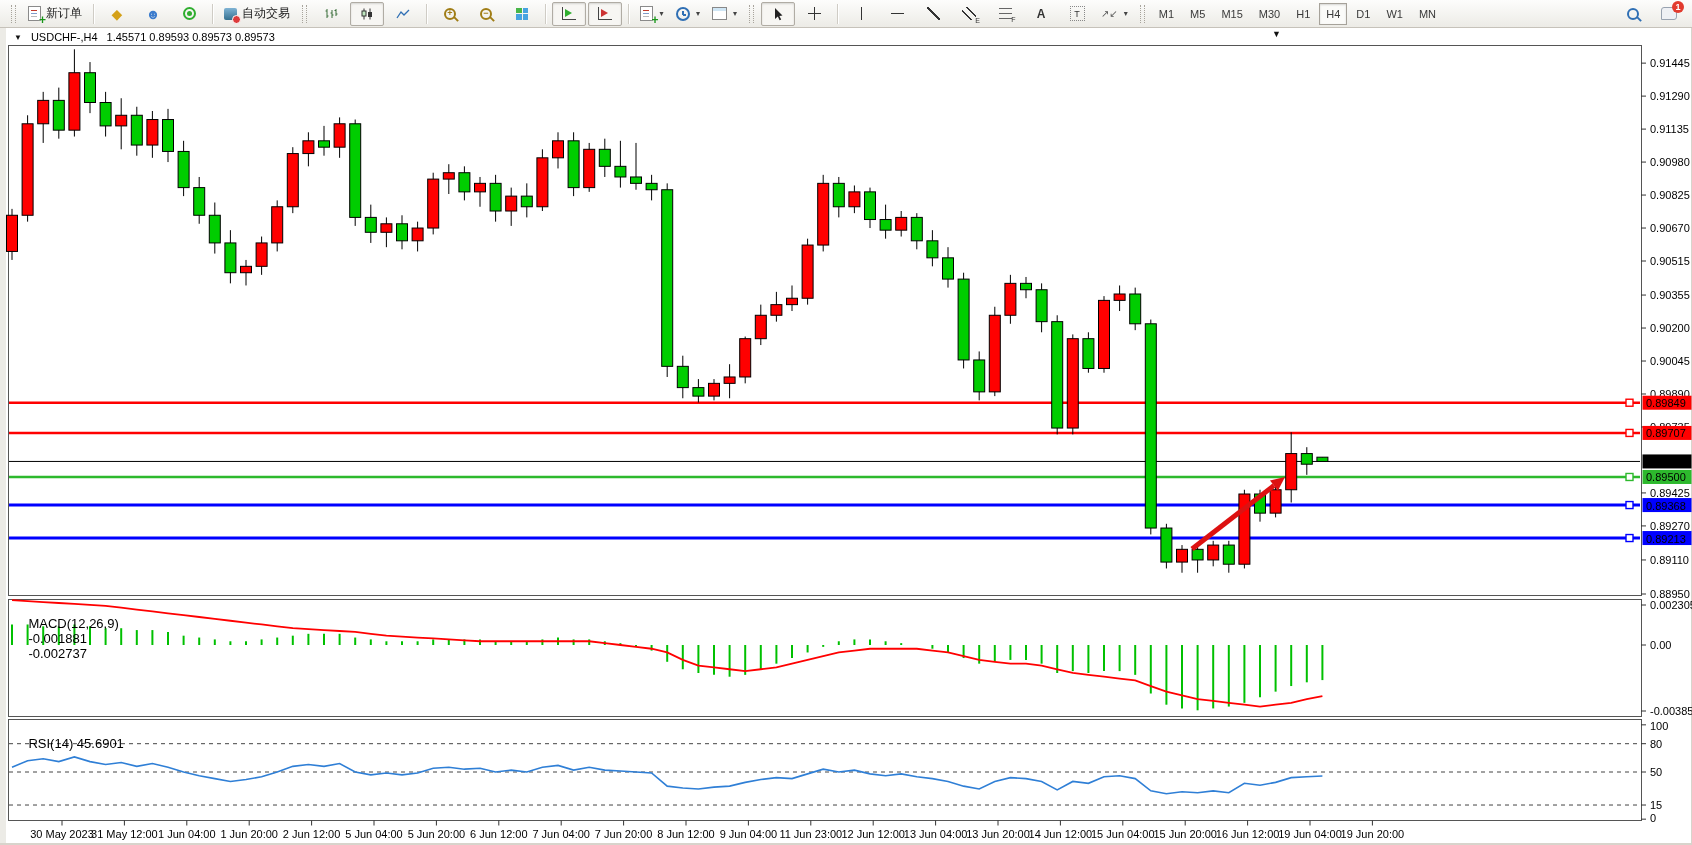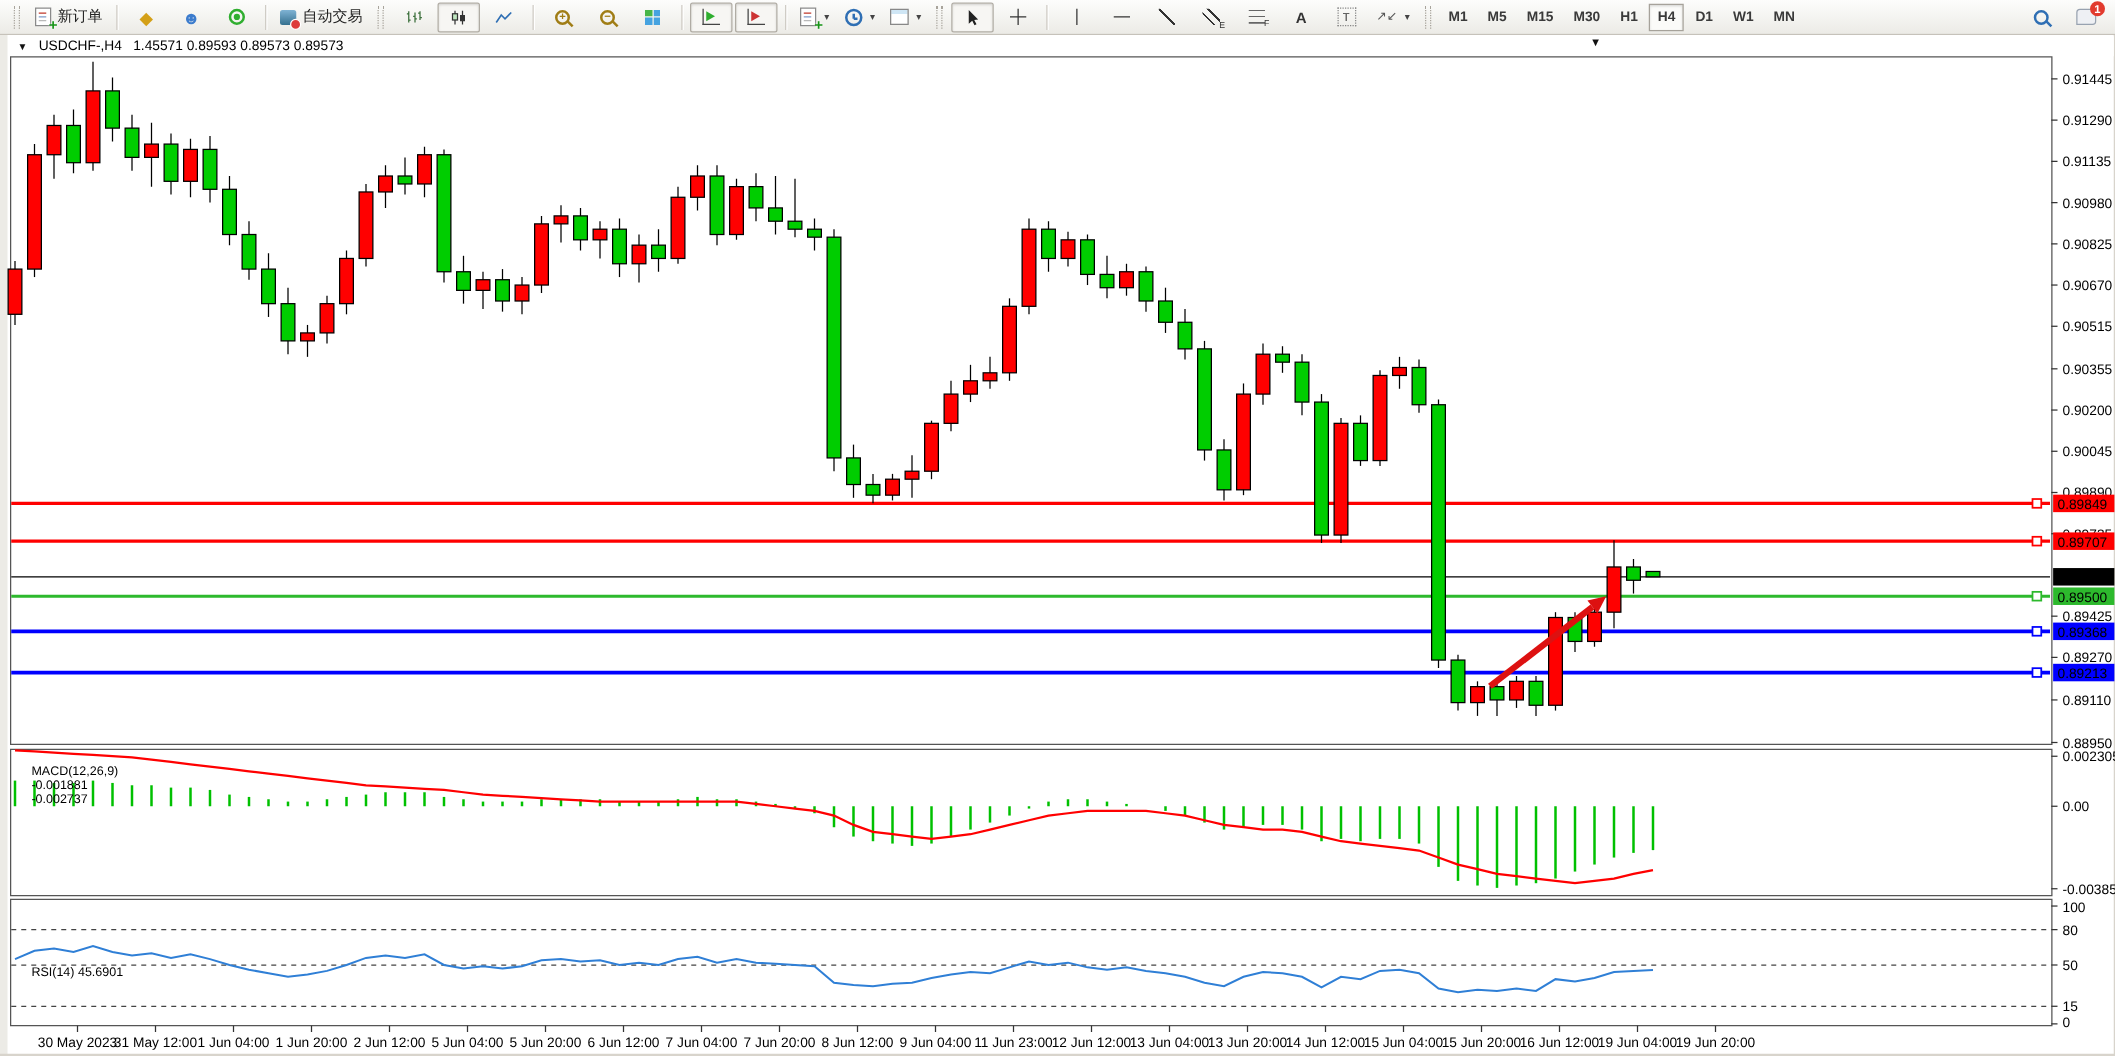--- a/index.html
+++ b/index.html
@@ -50,33 +50,33 @@
   .ic-hline{width:13px;height:1px;background:#333;}
   .ic-trend{width:13px;height:13px;background:linear-gradient(45deg,transparent 46%,#333 46%,#333 54%,transparent 54%);}
   .ic-channel{width:14px;height:13px;background:linear-gradient(45deg,transparent 32%,#333 32%,#333 40%,transparent 40%,transparent 60%,#333 60%,#333 68%,transparent 68%);}
   .ic-channel i,.ic-fib i{position:absolute;right:-4px;bottom:-4px;font-size:7px;font-style:normal;color:#333;}
   .ic-fib{width:13px;height:11px;background:repeating-linear-gradient(to bottom,#666 0 1px,transparent 1px 5px);}
   .ic-text{font-weight:700;font-size:12px;color:#333;line-height:1;}
   .ic-labelbox{width:13px;height:13px;border:1px dotted #888;font-size:9px;display:flex;align-items:center;justify-content:center;color:#333;}
   .ic-arrows{font-size:10px;color:#555;line-height:1;}
   .ic-chat{width:14px;height:11px;background:#eef0f4;border:1px solid #98a2b0;border-radius:3px 3px 3px 0;}
   .badge{position:absolute;top:-7px;right:-8px;min-width:12px;height:12px;border-radius:50%;background:#e23b2e;color:#fff;font-size:9px;line-height:12px;text-align:center;font-weight:700;}
-  .tf-btn{font-size:11px;font-weight:700;color:#3a3a3a;padding:0 6px;height:20px;border:1px solid transparent;display:flex;align-items:center;}
+  .tf-btn{font-size:11px;font-weight:400;color:#3a3a3a;padding:0 6px;height:20px;border:1px solid transparent;display:flex;align-items:center;}
   .tf-btn.active{border-color:#a6a29a;background:#fbfbf9;box-shadow:inset 0 1px 2px rgba(0,0,0,.15);}
   
   .chart-window{position:absolute;left:0;top:28px;right:0;bottom:0;background:#fff;
     border-left:6px solid #ecebe6;border-right:1px solid #d8d4cc;box-sizing:border-box;}
   .left-edge{position:absolute;left:0;top:28px;bottom:0;width:6px;background:#ecebe6;border-right:1px solid #bbb7af;}
   .titlebar{position:absolute;left:7px;top:29px;right:1px;height:16px;background:#fff;
     display:flex;align-items:center;gap:9px;padding-left:7px;font-size:11px;color:#000;}
   .titlebar .tri{font-size:8px;color:#111;}
   .corner-tri{position:absolute;left:1272px;top:29px;font-size:9px;color:#111;}
   .plot{position:absolute;left:0;top:44px;}
   svg text{font-family:"Liberation Sans","DejaVu Sans",sans-serif;font-size:11px;fill:#000;}
-  .ind-label{position:absolute;font-size:10px;color:#000;white-space:pre;}
+  .ind-label{position:absolute;font-size:13px;color:#000;white-space:pre;}
   .bottom-strip{position:absolute;left:0;right:0;bottom:0;height:2px;background:#d8d4cc;}
 </style>
 </head>
 <body>
 
 <div class="stage">
 
   <div class="toolbar">
     <span class="grip"></span>
 
@@ -650,18 +650,18 @@
         <line x1="1372.3999999999999" y1="820.5" x2="1372.3999999999999" y2="825.5" stroke="#333"></line>
         <text x="1372.3999999999999" y="837.5" text-anchor="middle">19 Jun 20:00</text>
       </g>
     </svg>
 
   <div class="ind-label" style="left:14px;top:601px;">
     <span>MACD(12,26,9)</span>
     <span>-0.001881</span>
     <span>-0.002737</span>
   </div>
-  <div class="ind-label" style="left:14px;top:762px;">
+  <div class="ind-label" style="left:14px;top:721px;">
     <span>RSI(14) 45.6901</span>
   </div>
 
   <div class="bottom-strip"></div>
 </div>
 
 </body></html>

